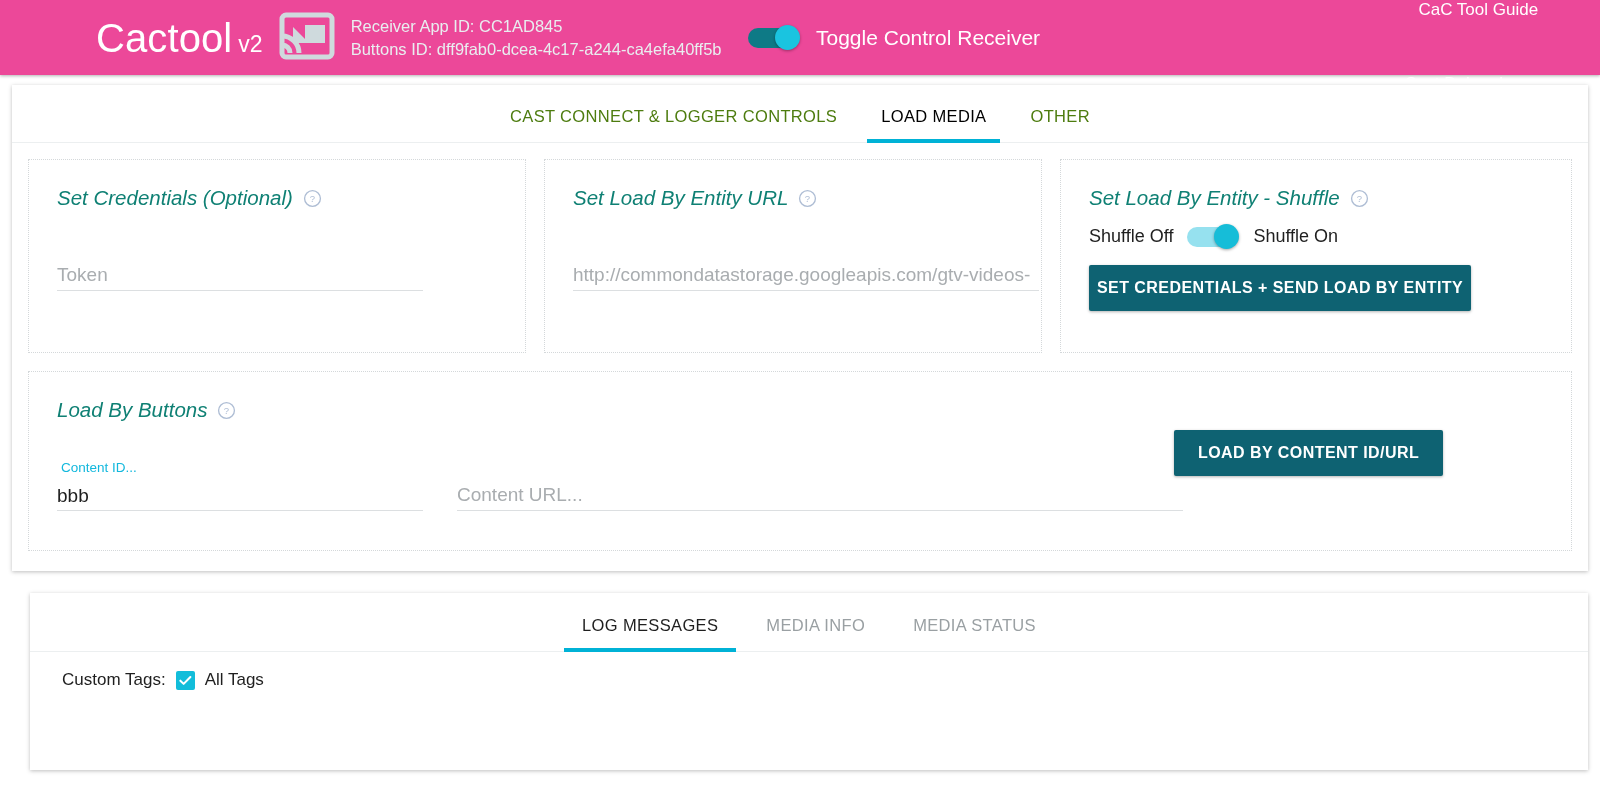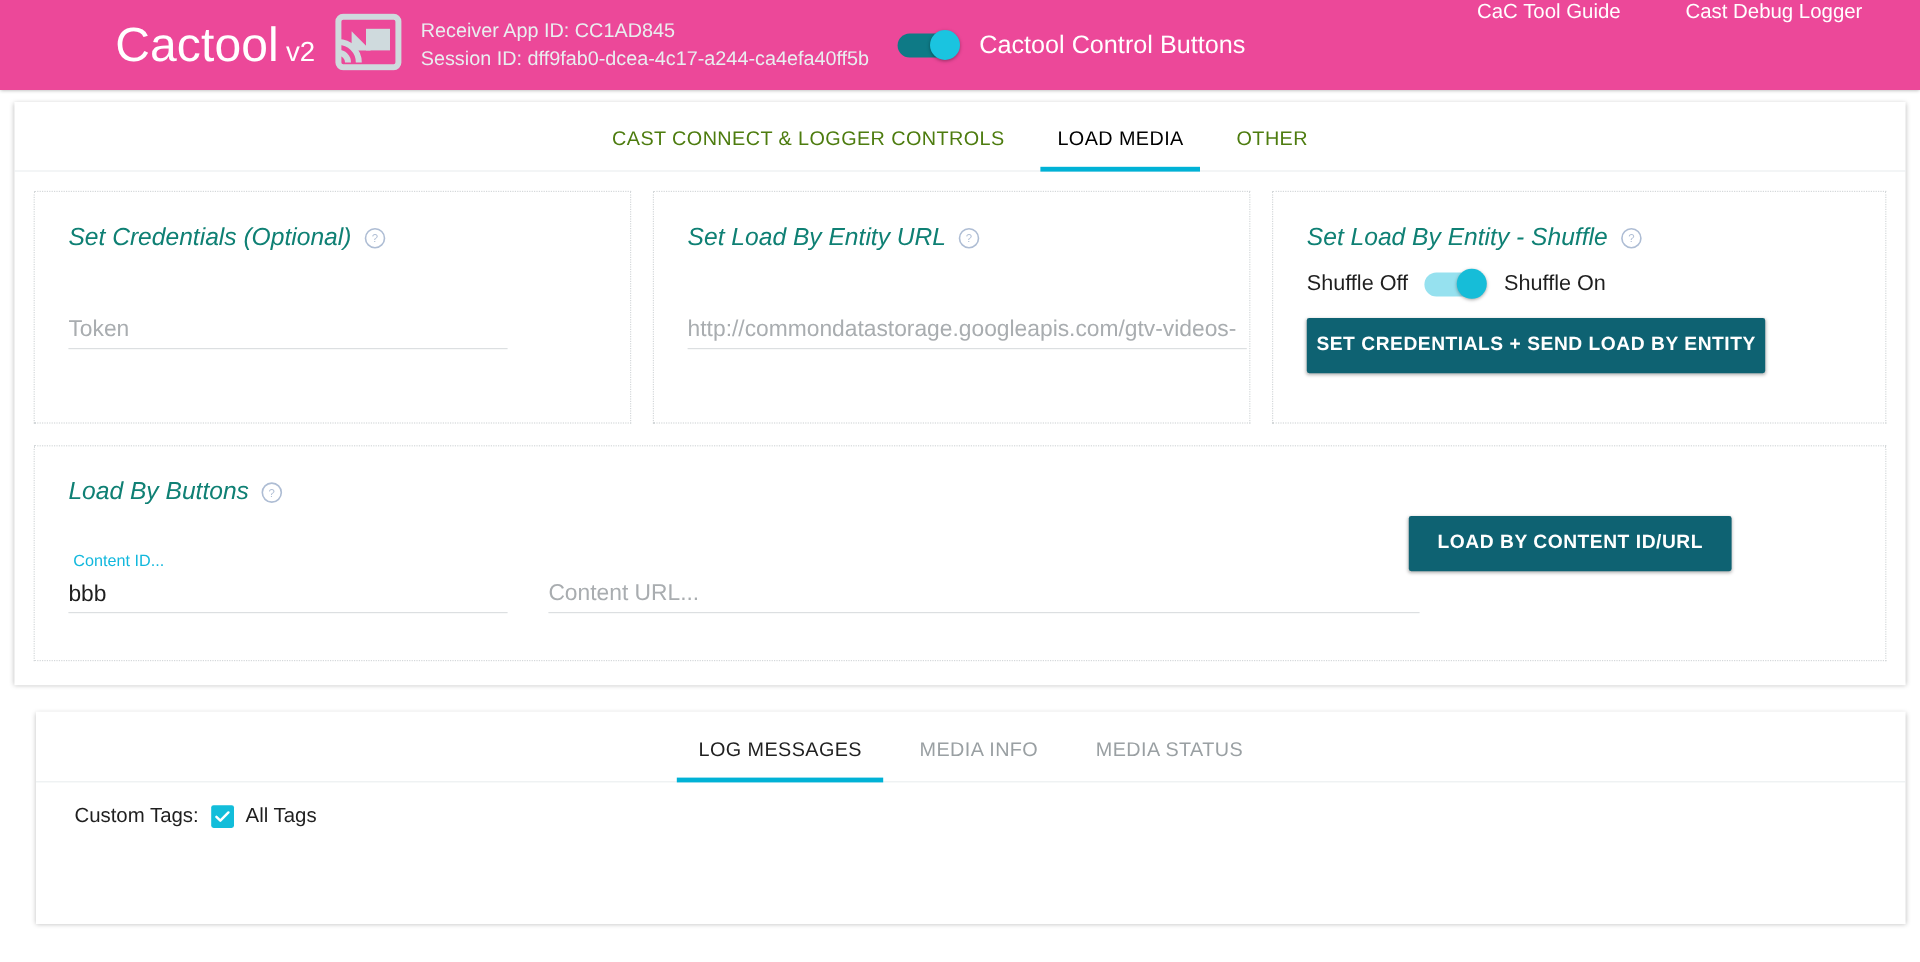--- a/index.html
+++ b/index.html
@@ -93,22 +93,23 @@
     color: #ffffff;
     font-size: 21px;
     white-space: nowrap;
   }
   .hdr-links {
     position: absolute;
     right: 48px;
     top: 0;
     height: 75px;
     display: flex;
-    align-items: flex-start;
+    align-items: center;
     gap: 54px;
+    flex-direction: column;
   }
   .hdr-link {
     color: #ffffff;
     font-size: 17px;
     text-decoration: none;
     white-space: nowrap;
   }
 
   
   .panel {
@@ -341,29 +342,29 @@
         <rect x="3" y="3" width="50" height="42" rx="4" ry="4" fill="none" stroke="#cfdadd" stroke-width="5"></rect>
         <rect x="26" y="13" width="20" height="18" fill="#cfdadd"></rect>
         <path d="M14 31 L14 15 L30 31 Z" fill="#cfdadd"></path>
         <path d="M3 24 A 17 17 0 0 1 20 41" fill="none" stroke="#cfdadd" stroke-width="5"></path>
         <path d="M3 33 A 8 8 0 0 1 11 41" fill="none" stroke="#cfdadd" stroke-width="5"></path>
       </svg>
     </span>
 
     <div class="session-block">
       <span class="line">Receiver App ID: CC1AD845</span>
-      <span class="line">Session ID: dff9fab0-dcea-4c17-a244-ca4efa40ff5b</span>
+      <span class="line">Buttons ID: dff9fab0-dcea-4c17-a244-ca4efa40ff5b</span>
     </div>
 
     <div class="hdr-toggle-wrap">
       <span class="switch on hdr-toggle">
         <span class="track"></span>
         <span class="knob"></span>
       </span>
-      <span class="hdr-toggle-label">Cactool Control Buttons</span>
+      <span class="hdr-toggle-label">Toggle Control Receiver</span>
     </div>
 
     <div class="hdr-links">
       <a class="hdr-link" href="#">CaC Tool Guide</a>
       <a class="hdr-link" href="#">Cast Debug Logger</a>
     </div>
   </div>
 
   <div class="panel panel-main">
 

